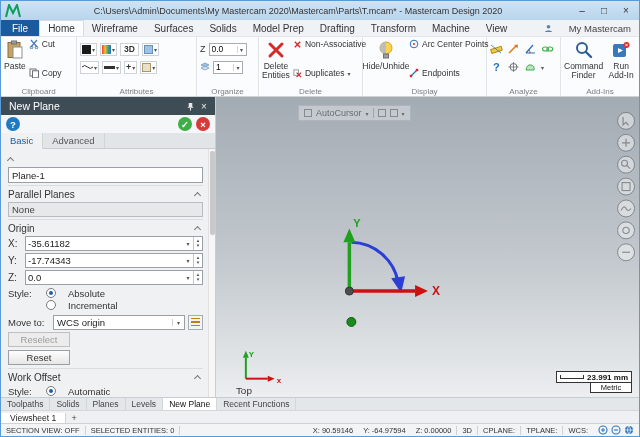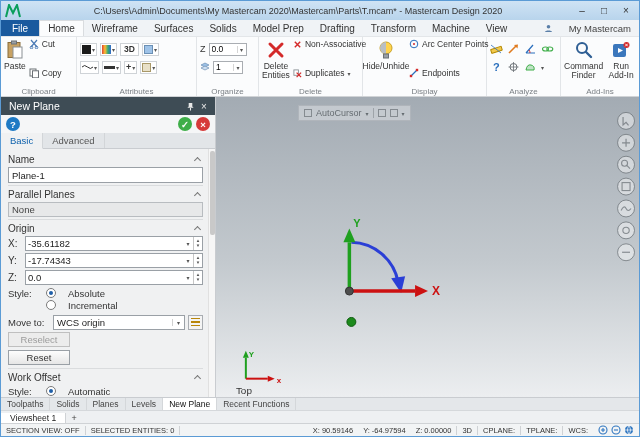--- a/index.html
+++ b/index.html
@@ -396,21 +396,20 @@
         <span class="circ c-x">×</span>
       </div>
 
       <div class="ptabs">
         <div class="ptab active">Basic</div>
         <div class="ptab">Advanced</div>
       </div>
 
       <div class="form">
         <div class="sec">
-          <span class="t">Name</span>
           <span class="chev"></span>
         </div>
         <div class="tinput">
           <input readonly="" value="Plane-1" style="">
         </div>
 
         <div class="sec" style="border-top:1px solid #dadcde; padding-top:2px; height:16px;">
           <span class="t">Parallel Planes</span>
           <span class="chev"></span>
         </div>
@@ -571,20 +570,27 @@
               <circle cx="412" cy="134" r="8.5"></circle>
               <circle cx="412" cy="134" r="3.2" fill="none" stroke-width="1.1"></circle>
             </g>
           <g>
               <circle cx="412" cy="156" r="8.5"></circle>
               <path d="M408 156 H416" fill="none" stroke-width="1.2"></path>
             </g>
         </g>
       </svg>
 
+      <div class="scale-wrap">
+        <div class="scale-box">
+          <span class="scale-line"></span>
+          <span>23.991 mm</span>
+        </div>
+        <div class="unit-box">Metric</div>
+      </div>
     </div>
   </div>
 
   <div class="panel-tabs">
     <div class="btab">Toolpaths</div>
     <div class="btab">Solids</div>
     <div class="btab">Planes</div>
     <div class="btab">Levels</div>
     <div class="btab active">New Plane</div>
     <div class="btab">Recent Functions</div>

